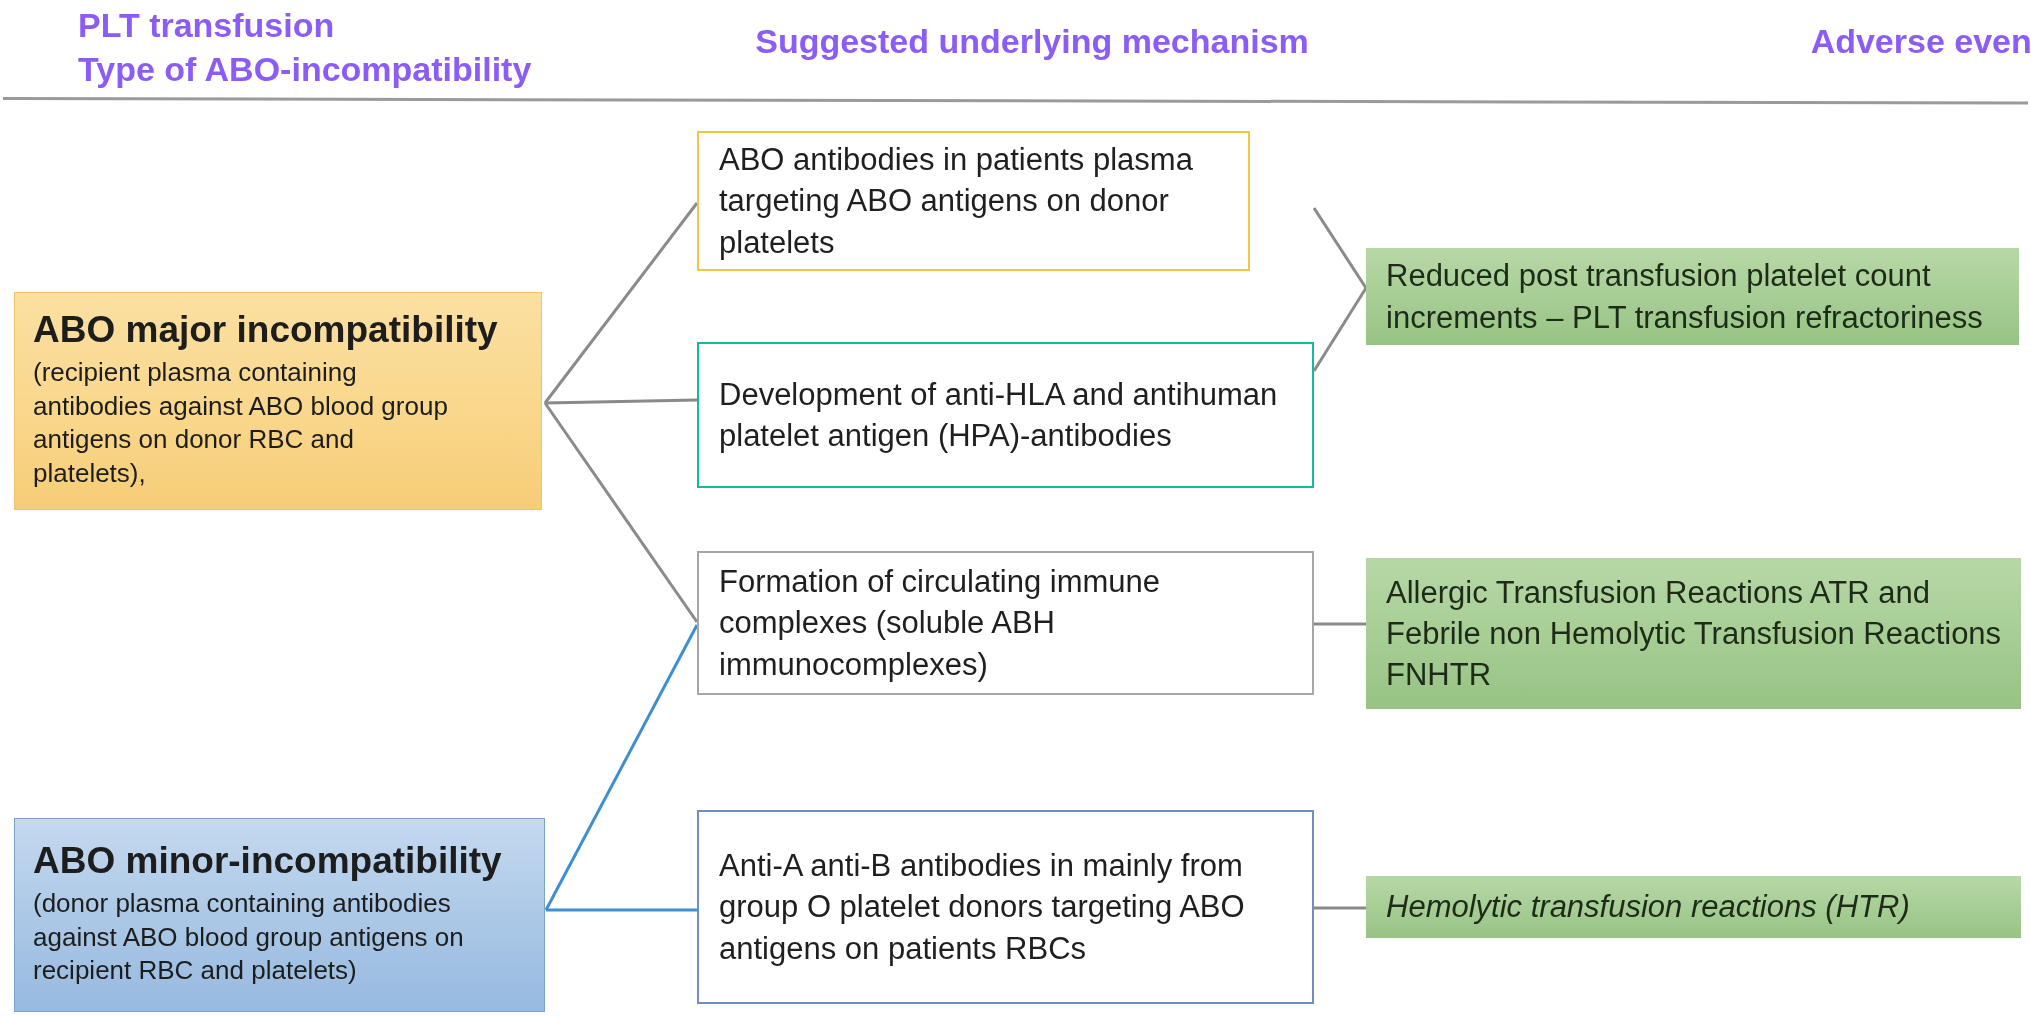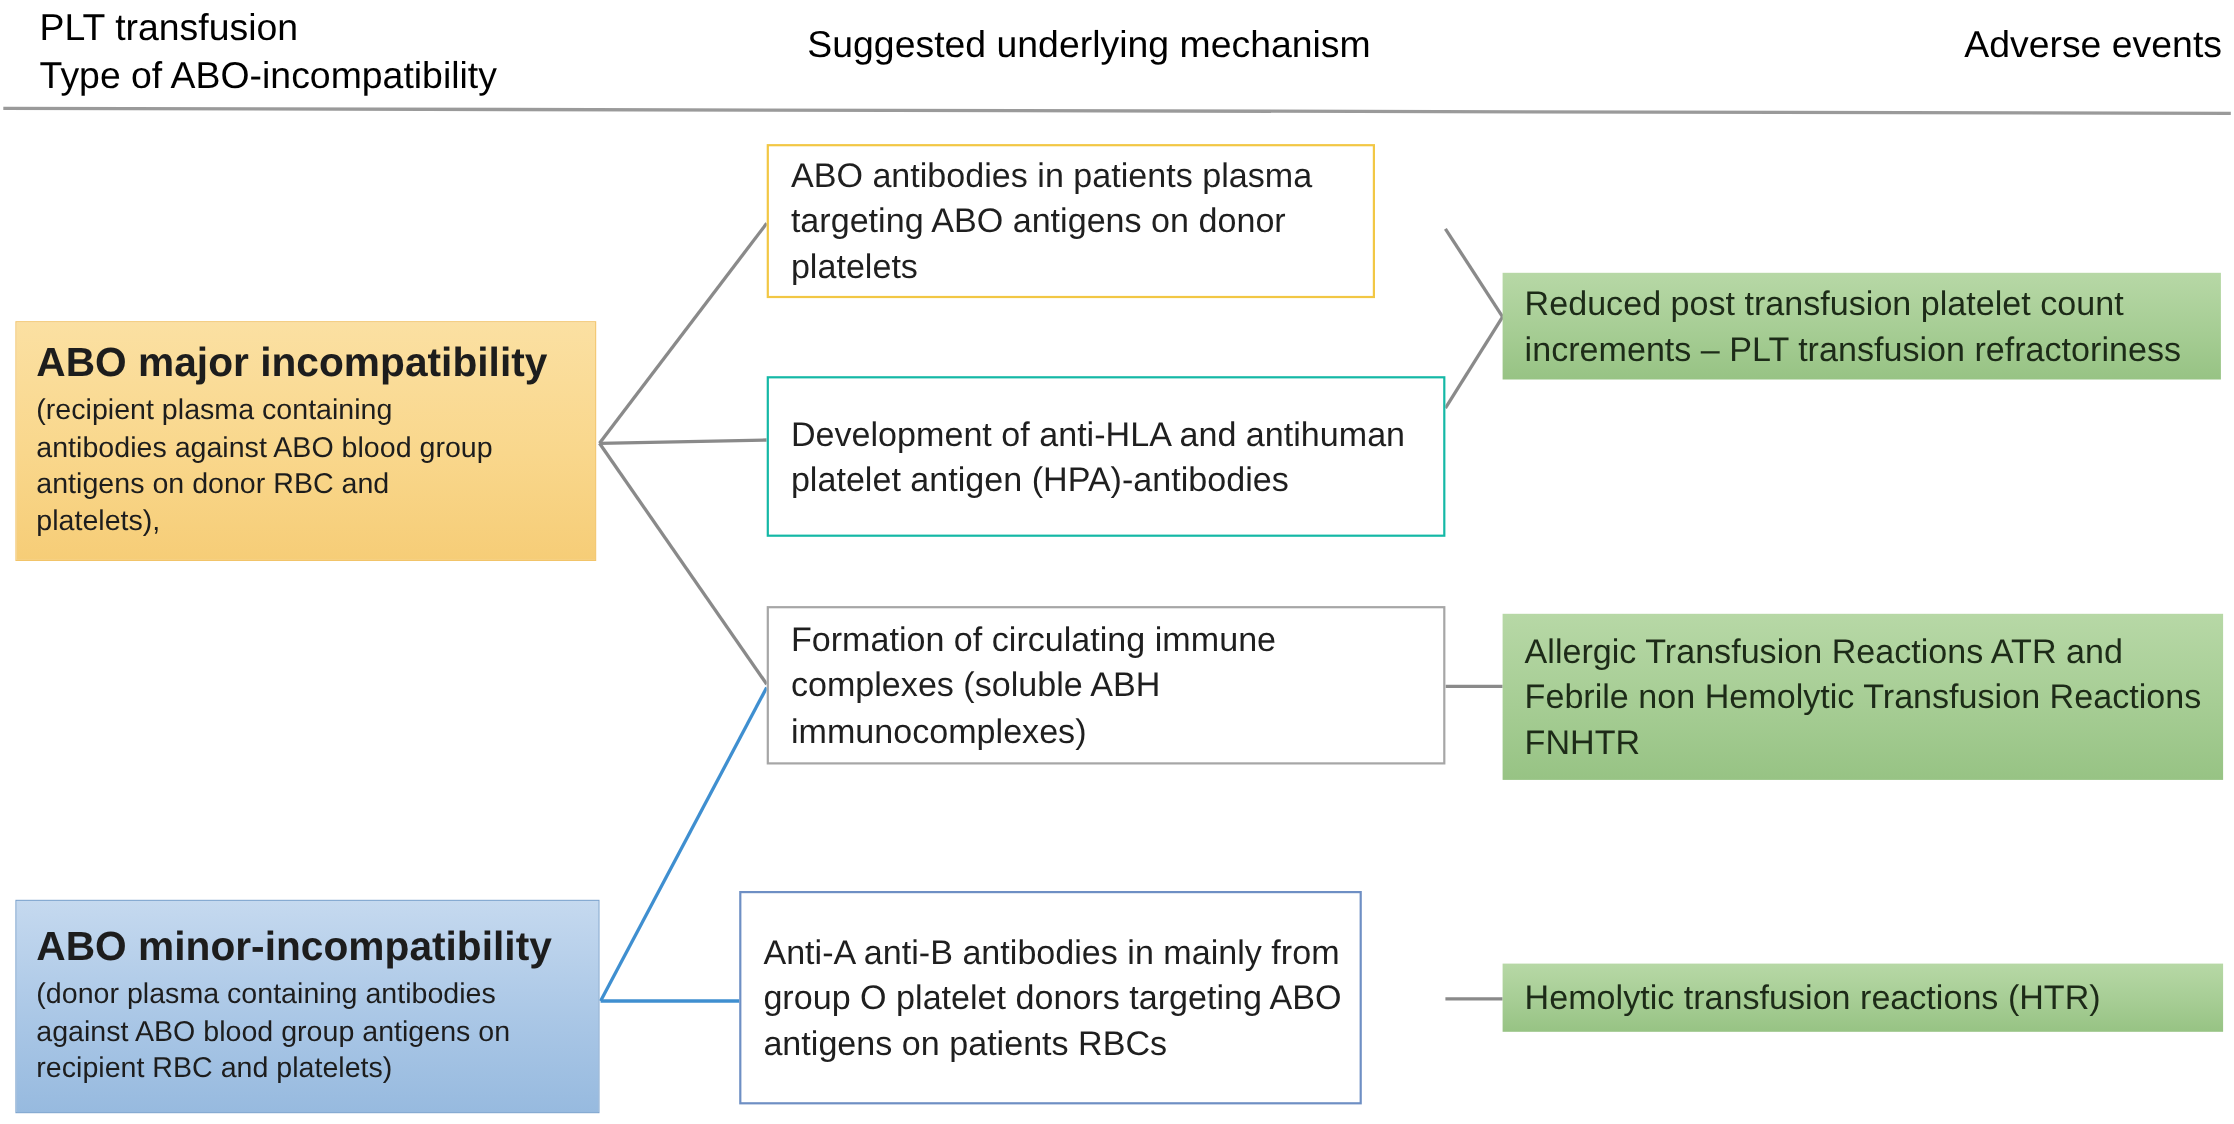--- a/index.html
+++ b/index.html
@@ -15,25 +15,26 @@
     position: relative;
     width: 2031px;
     height: 1022px;
     background: #ffffff;
     overflow: hidden;
   }
 
   
   .hdr {
     position: absolute;
-    color: #000000;
+    color: #8b5cf6;
     font-size: 34px;
     line-height: 1.28;
-    font-weight: 400;
+    font-weight: 700;
     white-space: pre-line;
+    margin-left: 42px;
   }
   #hdr-col1 { left: 36px;  top: 4px;  text-align: left; }
   #hdr-col2 { left: 570px; top: 20px; width: 840px; text-align: center; }
   #hdr-col3 { left: 1400px;top: 20px; width: 620px; text-align: right; }
 
   #header-rule {
     position: absolute;
     left: 3px;
     top: 97px;
     width: 2025px;
@@ -114,22 +115,22 @@
     left: 697px; top: 342px;
     width: 617px; height: 146px;
     border: 2px solid #14b8a6;
   }
   #node-mech3 {
     left: 697px; top: 551px;
     width: 617px; height: 144px;
     border: 2px solid #a6a6a6;
   }
   #node-mech4 {
-    left: 672px; top: 810px;
-    width: 566px; height: 194px;
+    left: 697px; top: 810px;
+    width: 617px; height: 194px;
     border: 2px solid #6e8fc4;
   }
 
   
   .adv {
     background: linear-gradient(180deg, #b7d8a6 0%, #a6cd94 55%, #97c384 100%);
     padding: 10px 16px 10px 20px;
     font-size: 31px;
     line-height: 1.33;
     color: #1d2b18;
@@ -139,20 +140,21 @@
     width: 653px; height: 97px; margin-top: 32px;
   }
   #node-adv2 {
     left: 1366px; top: 558px;
     width: 655px; height: 151px;
   }
   #node-adv3 {
     left: 1366px; top: 876px;
     width: 655px; height: 62px;
     justify-content: center;
+    font-style: italic;
   }
 </style>
 </head>
 <body>
 
 <div id="stage">
 
   <div class="hdr" id="hdr-col1">PLT transfusion
 Type of ABO-incompatibility</div>
 

